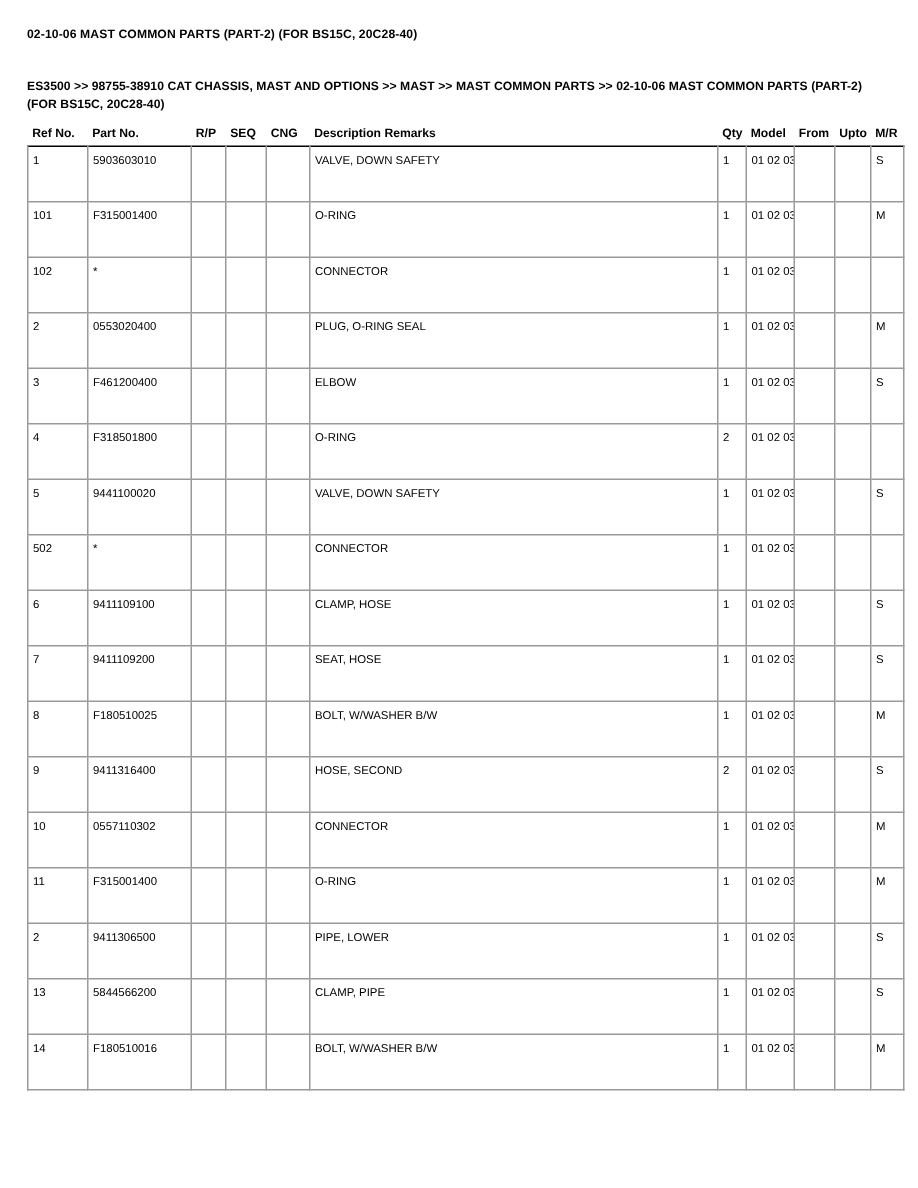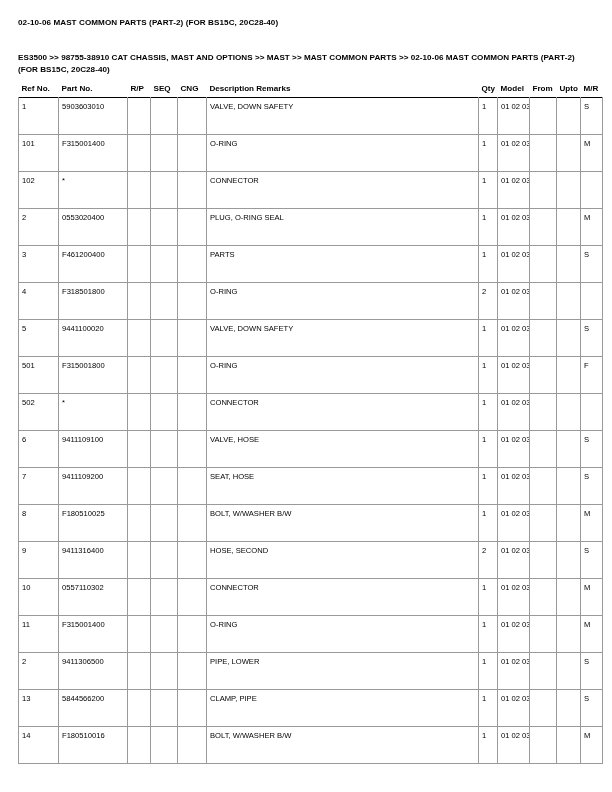--- a/index.html
+++ b/index.html
@@ -190,21 +190,21 @@
           <td></td>
           <td></td>
           <td>M</td>
         </tr>
         <tr>
           <td>3</td>
           <td>F461200400</td>
           <td></td>
           <td></td>
           <td></td>
-          <td>PARTS</td>
+          <td>ELBOW</td>
           <td>1</td>
           <td class="model-cell">01
 02
 03</td>
           <td></td>
           <td></td>
           <td>S</td>
         </tr>
         <tr>
           <td>4</td>
@@ -230,56 +230,41 @@
           <td>VALVE, DOWN SAFETY</td>
           <td>1</td>
           <td class="model-cell">01
 02
 03</td>
           <td></td>
           <td></td>
           <td>S</td>
         </tr>
         <tr>
-          <td>501</td>
-          <td>F315001800</td>
-          <td></td>
-          <td></td>
-          <td></td>
-          <td>O-RING</td>
-          <td>1</td>
-          <td class="model-cell">01
-02
-03</td>
-          <td></td>
-          <td></td>
-          <td>F</td>
-        </tr>
-        <tr>
           <td>502</td>
           <td>*</td>
           <td></td>
           <td></td>
           <td></td>
           <td>CONNECTOR</td>
           <td>1</td>
           <td class="model-cell">01
 02
 03</td>
           <td></td>
           <td></td>
           <td></td>
         </tr>
         <tr>
           <td>6</td>
           <td>9411109100</td>
           <td></td>
           <td></td>
           <td></td>
-          <td>VALVE, HOSE</td>
+          <td>CLAMP, HOSE</td>
           <td>1</td>
           <td class="model-cell">01
 02
 03</td>
           <td></td>
           <td></td>
           <td>S</td>
         </tr>
         <tr>
           <td>7</td>

